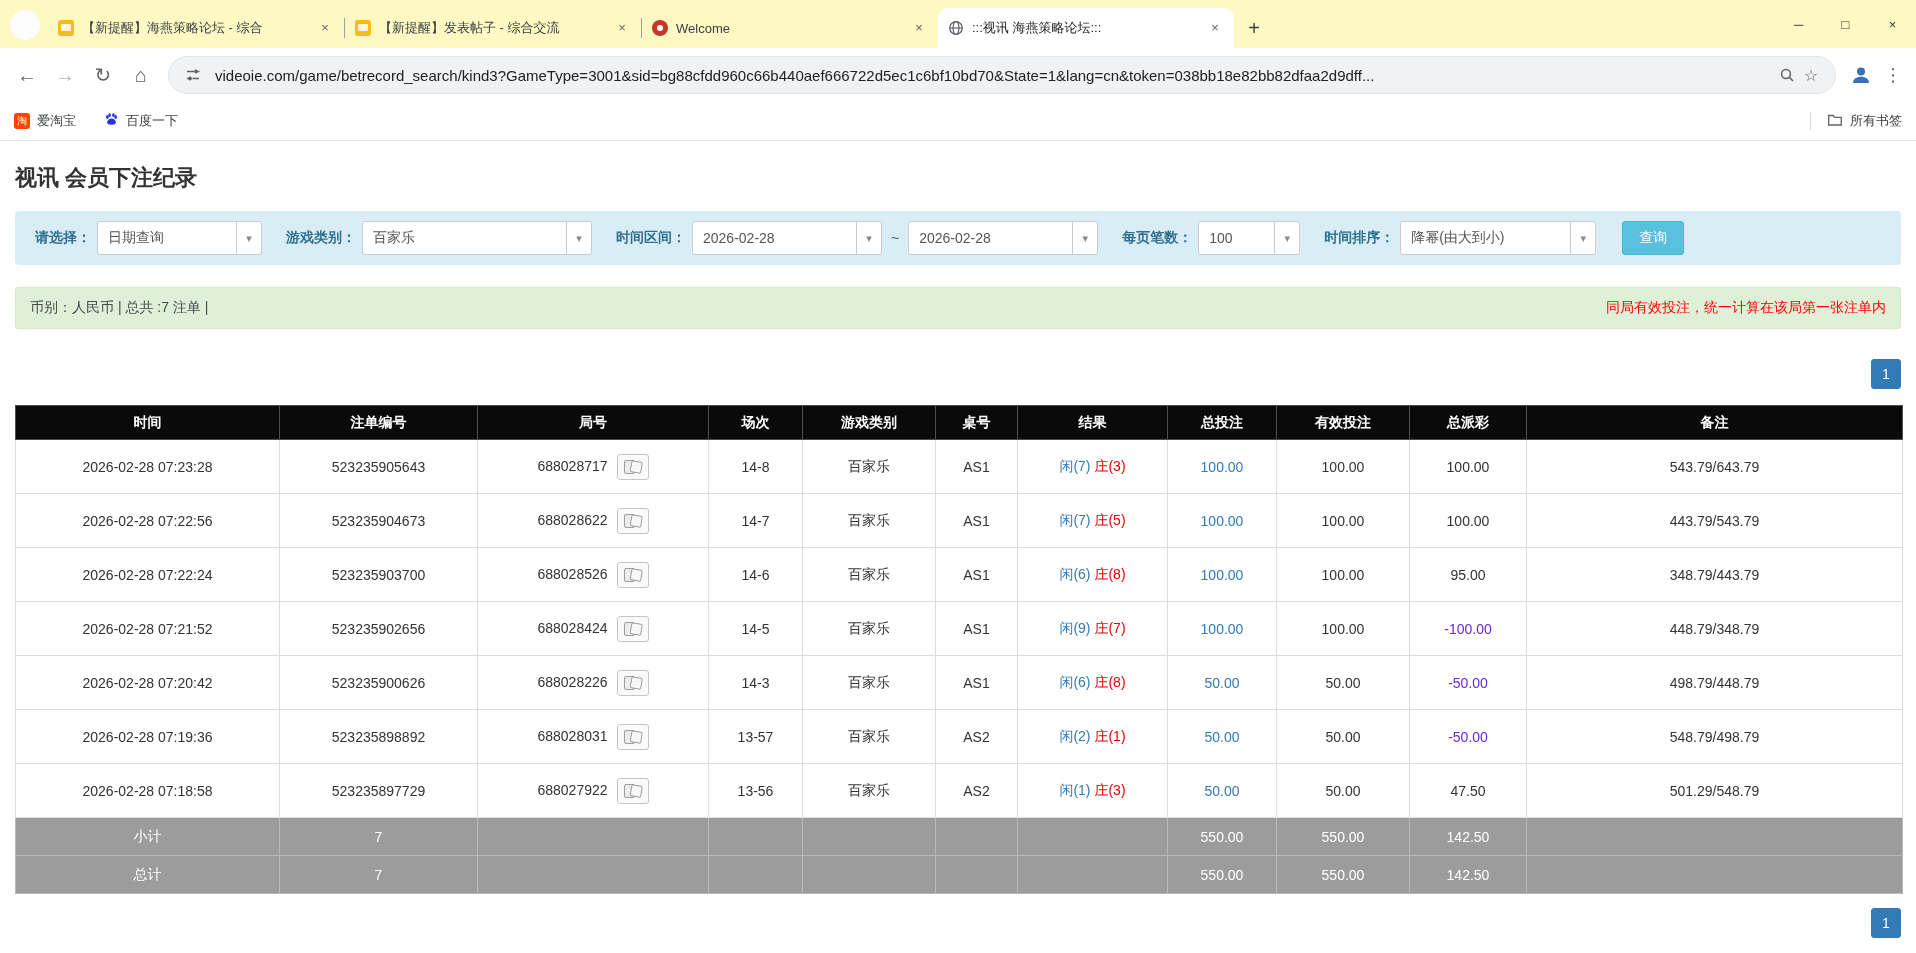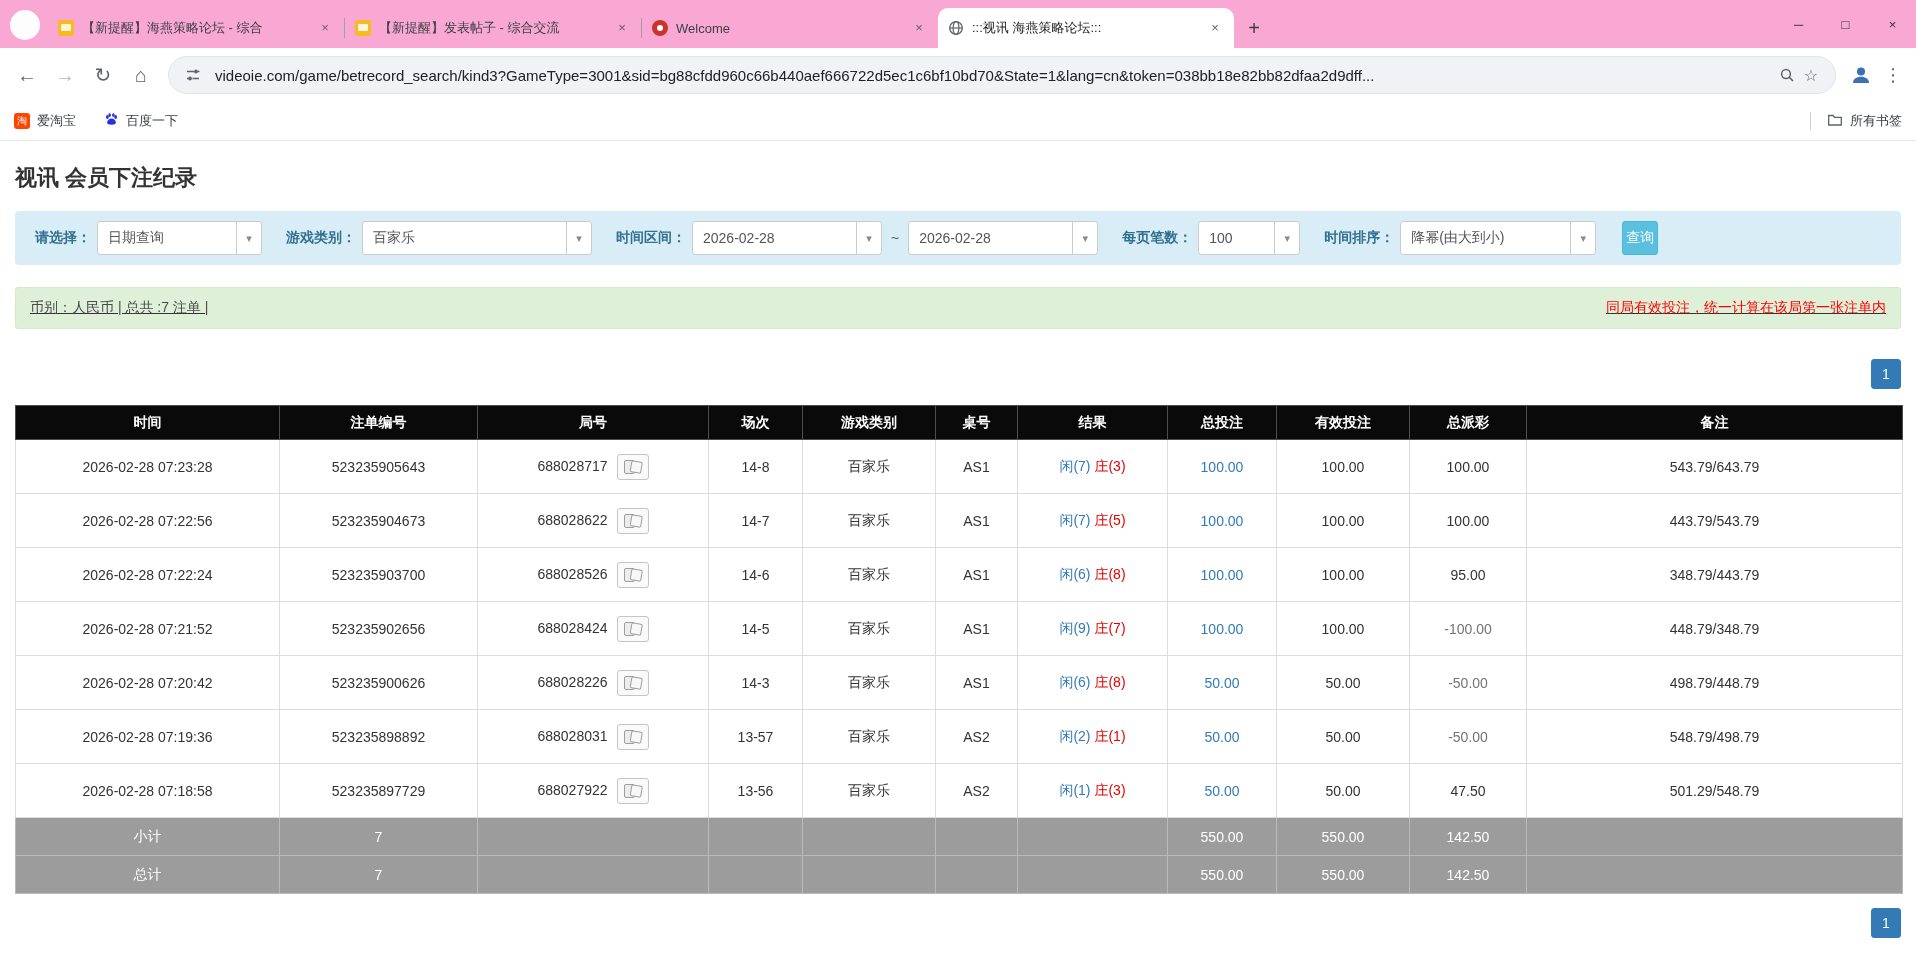--- a/index.html
+++ b/index.html
@@ -4,21 +4,21 @@
 <style>
   * { box-sizing: border-box; }
   html,body { margin:0; padding:0; }
   body {
     width:1916px; height:953px; overflow:hidden;
     font-family:"Liberation Sans", sans-serif;
     background:#fff; color:#333;
   }
 
   
-  .tab-strip { height:48px; background:#f9a8d4; display:flex; align-items:flex-end; padding-left:10px; position:relative; }
+  .tab-strip { height:48px; background:#fef9c3; display:flex; align-items:flex-end; padding-left:10px; position:relative; }
   .tab-search { width:30px; height:30px; border-radius:50%; background:#fdfdfe; margin:0 8px 8px 0; }
   .tab { width:296px; height:40px; display:flex; align-items:center; padding:0 10px; color:#3c4043; font-size:13px; position:relative; cursor:default; }
   .tab.active { background:#fff; border-radius:10px 10px 0 0; color:#202124; }
   .tab-title { flex:1; white-space:nowrap; overflow:hidden; margin:0 8px; }
   .tab-close { width:18px; height:18px; line-height:17px; text-align:center; border-radius:50%; font-size:13px; color:#5f6368; flex:none; }
   .tab-sep { width:1px; height:20px; background:#9da1a7; margin-bottom:10px; }
   .favicon { width:16px; height:16px; flex:none; border-radius:3px; position:relative; }
   .favicon.yellow { background:#f7bb1e; }
   .favicon.yellow::after { content:""; position:absolute; left:3px; top:4px; width:10px; height:7px; background:#fff; border-radius:1px; opacity:.85; }
   .favicon.red { background:#c9342c; border-radius:8px; }
@@ -48,39 +48,39 @@
   .page-title { font-size:22px; font-weight:700; color:#333; margin:8px 0 18px 0; }
 
   .filter-bar { background:#d9edf7; border-radius:4px; height:54px; display:flex; align-items:center; padding:0 16px; }
   .f-label { color:#31708f; font-weight:bold; font-size:14px; margin:0 6px 0 24px; white-space:nowrap; }
   .f-label.first { margin-left:4px; }
   .select { background:#fff; border:1px solid #ccc; border-radius:3px; height:34px; display:flex; align-items:center; cursor:default; }
   .sel-text { padding:0 10px; font-size:14px; color:#555; flex:1; white-space:nowrap; overflow:hidden; }
   .sel-arrow { width:25px; height:100%; border-left:1px solid #ccc; display:flex; align-items:center; justify-content:center; color:#888; font-size:11px; flex:none; }
   .w1{width:165px}.w2{width:230px}.w3{width:190px}.w4{width:102px}.w5{width:196px}
   .tilde { margin:0 9px; color:#555; font-size:14px; }
-  .query-btn { margin-left:26px; background:#5bc0de; border:1px solid #46b8da; color:#fff; font-size:14px; height:34px; padding:0 3px; border-radius:3px; cursor:pointer; }
-
-  .summary-bar { margin-top:22px; background:#dff0d8; border:1px solid #d6e9c6; border-radius:3px; height:42px; display:flex; align-items:center; justify-content:space-between; padding:0 14px; font-size:14px;text-decoration:underline; }
+  .query-btn { margin-left:26px; background:#5bc0de; border:1px solid #46b8da; color:#fff; font-size:14px; height:34px; padding:0 16px; border-radius:3px; cursor:pointer; }
+
+  .summary-bar { margin-top:22px; background:#dff0d8; border:1px solid #d6e9c6; border-radius:3px; height:42px; display:flex; align-items:center; justify-content:space-between; padding:0 14px; font-size:14px; }
   .summary-left { color:#4a4a4a; }
   .summary-right { color:#ff0000; }
 
   .pagination-row { display:flex; justify-content:flex-end; margin-top:30px; }
   .pagination-row.bottom { margin-top:14px; }
   .page-btn { width:30px; height:30px; background:#337ab7; border:1px solid #337ab7; color:#fff; font-size:14px; display:flex; align-items:center; justify-content:center; border-radius:3px; cursor:pointer; }
 
   table.bet-table { width:100%; border-collapse:collapse; table-layout:fixed; margin-top:16px; }
   .bet-table th { background:#0a0a0a; color:#fff; font-size:14px; font-weight:bold; height:34px; border:1px solid #4d4d4d; text-align:center; }
   .bet-table tbody td { height:54px; text-align:center; font-size:14px; color:#333; border:1px solid #dcdcdc; background:#fff; white-space:nowrap; }
   .bet-table tfoot td { height:38px; background:#9c9c9c; color:#fff; text-align:center; font-size:14px; border:1px solid #b9b9b9; }
   .card-btn { display:inline-flex; align-items:center; justify-content:center; width:32px; height:26px; border:1px solid #c5c5c5; border-radius:3px; background:#fafafa; vertical-align:middle; margin-left:9px; cursor:pointer; }
   .res-player { color:#337ab7; }
   .res-banker { color:#e60000; }
   .link-blue { color:#337ab7; cursor:pointer; }
-  .neg { color:#737373; }
+  .neg { color:#6d28d9; }
 </style>
 </head>
 <body>
 
 <div>
   <div class="tab-strip">
     <div class="tab-search"></div>
 
     <div class="tab">
       <span class="favicon yellow"></span>

